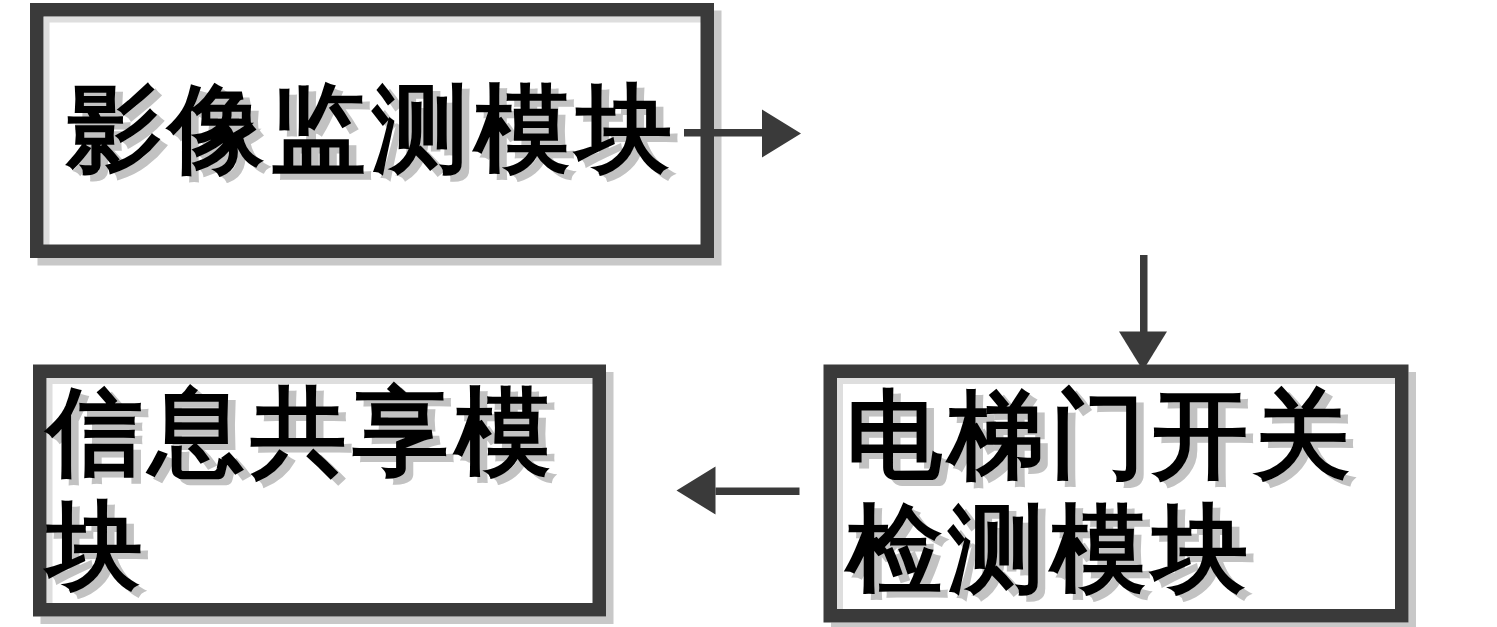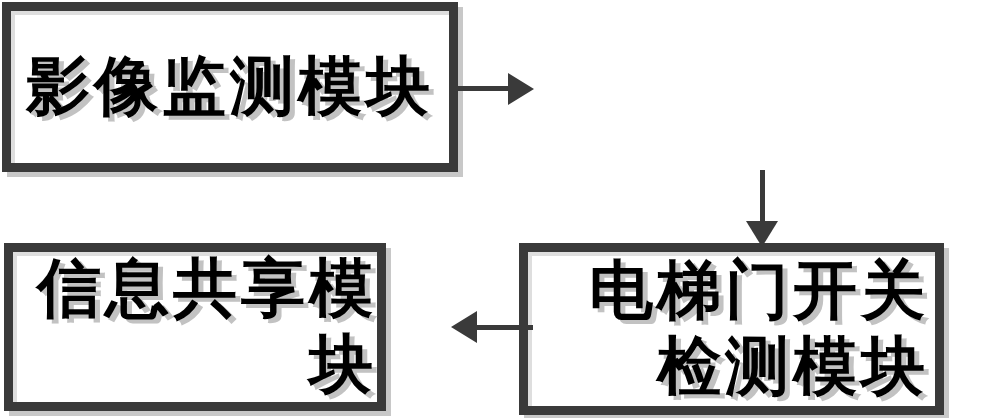--- a/index.html
+++ b/index.html
@@ -26,32 +26,33 @@
   .node {
     position: absolute;
     box-sizing: border-box;
     background: var(--bg-color);
     border: 9px solid var(--line-color);
     box-shadow: 5px 5px 0 var(--box-shadow-color),
                 inset 4px 4px 0 var(--inner-shadow-color);
     display: flex;
     align-items: center;
     justify-content: center;
-    text-align: right;
+    text-align: left;
     font-weight: bold;
     font-size: 64px;
     line-height: 76px;
     letter-spacing: 4px;
     color: var(--text-color);
     text-shadow: 5px 4px 0 var(--text-shadow-color);
     word-break: break-all;
+    margin-left: 18px;
   }
   #node-image-monitoring   { left: 2px;   top: 2px;   width: 456px; height: 170px; }
   #node-position-detection { left: 533px; top: 2px;   width: 455px; height: 170px; }
-  #node-elevator-door      { left: 519px; top: 243px; width: 425px; height: 172px; padding: 0 6px; }
+  #node-elevator-door      { left: 531px; top: 243px; width: 390px; height: 172px; padding: 0 6px; }
   #node-info-sharing       { left: 4px;   top: 243px; width: 382px; height: 168px; }
 
   .edge-line {
     position: absolute;
     background: var(--line-color);
   }
   .arrowhead {
     position: absolute;
     width: 0;
     height: 0;

